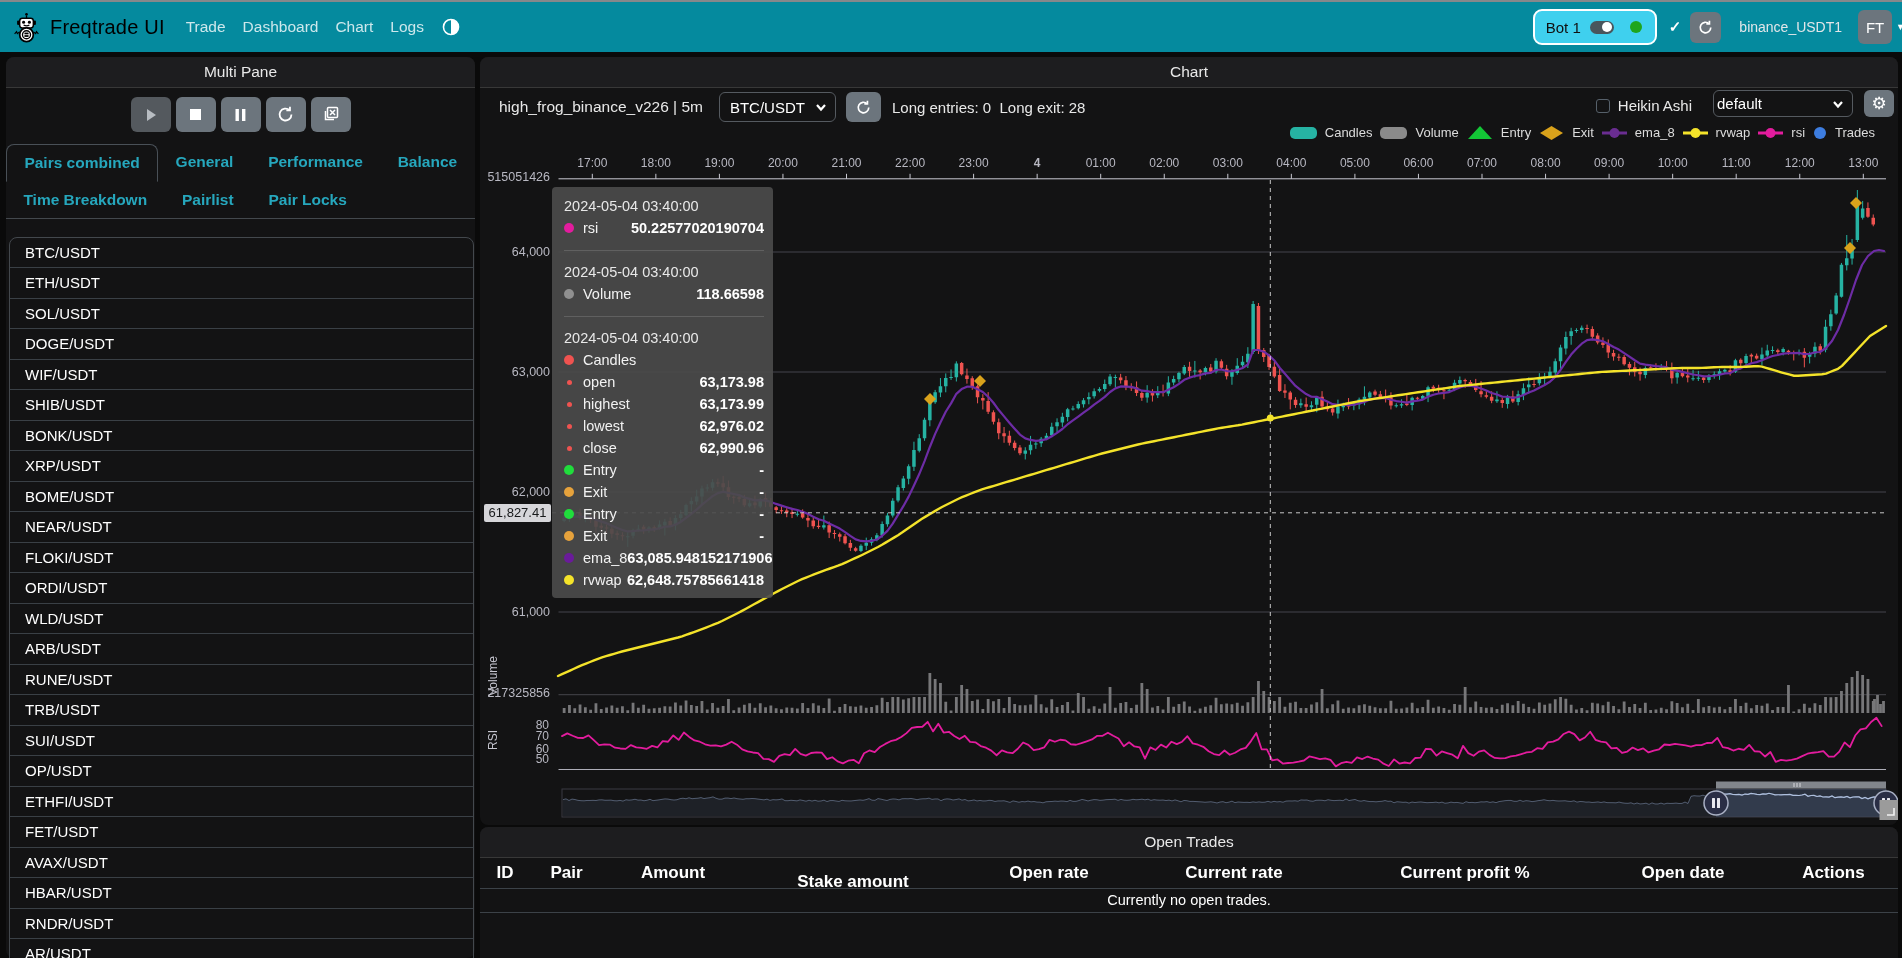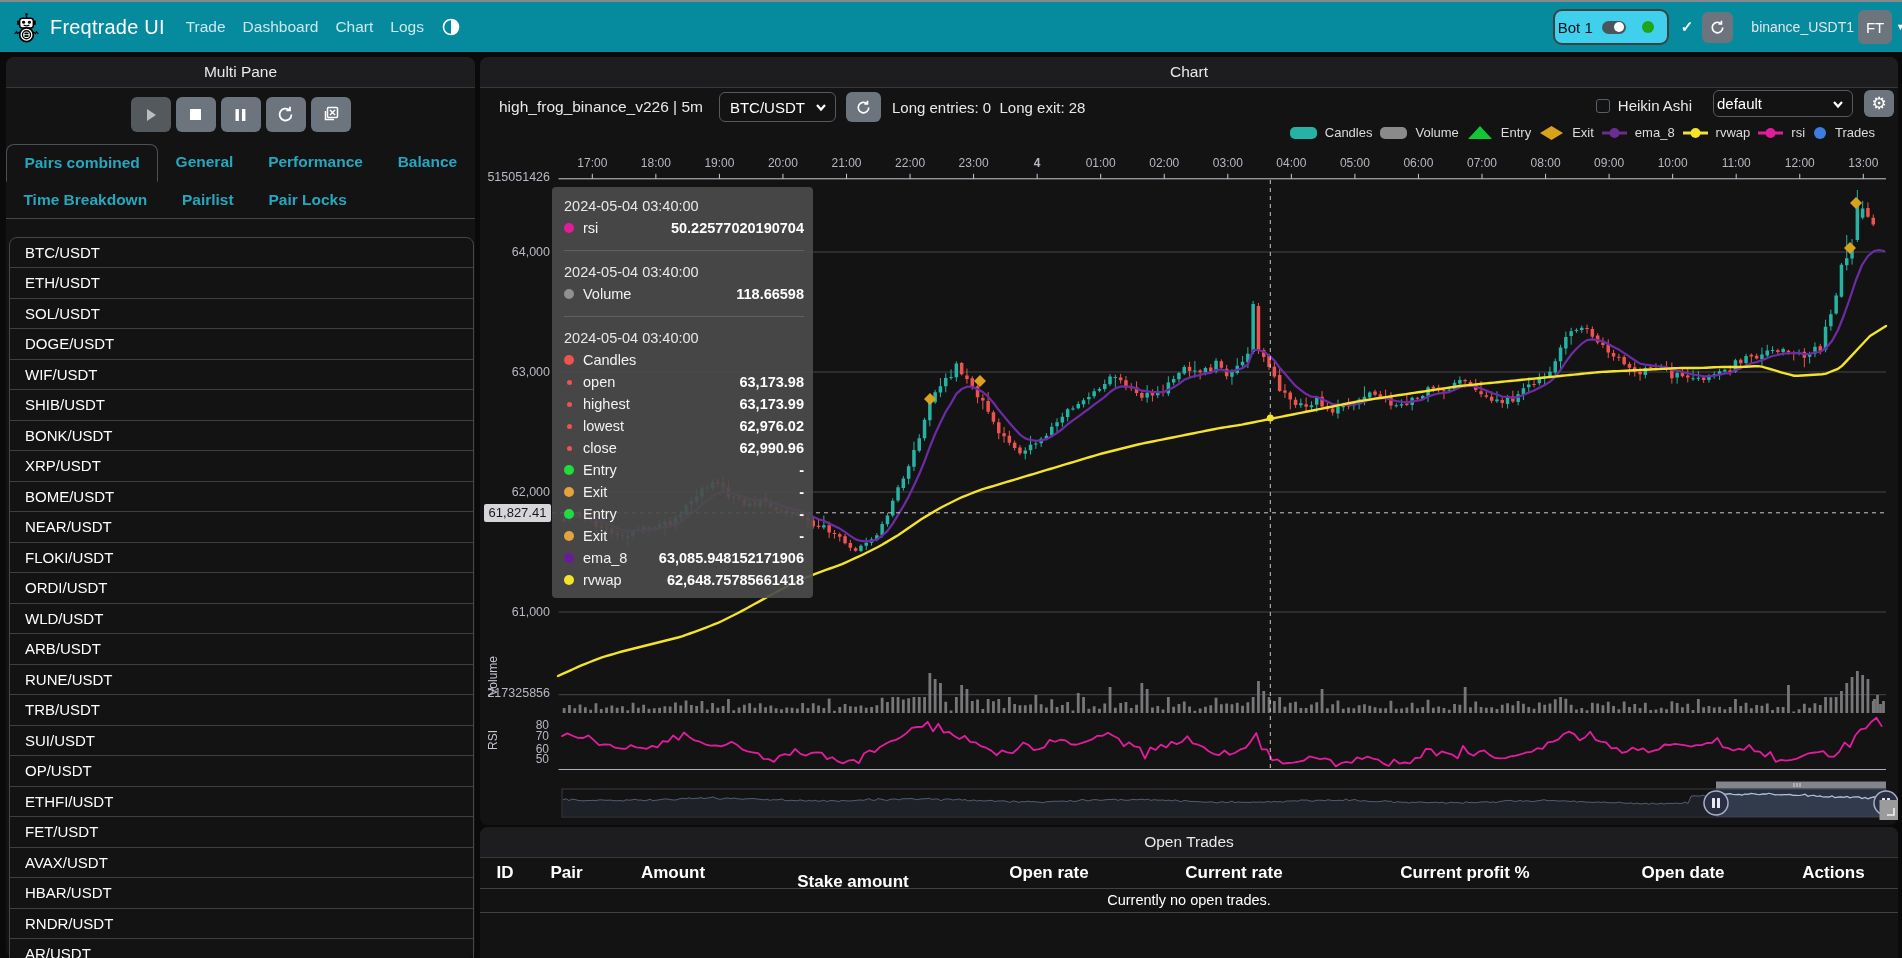--- a/index.html
+++ b/index.html
@@ -2,36 +2,36 @@
 <html><head><meta charset="utf-8">
 <style>
 * { margin:0; padding:0; box-sizing:border-box; }
 html,body { width:1902px; height:958px; background:#0a0a0a; overflow:hidden;
   font-family:"Liberation Sans", sans-serif; }
 .topstrip { position:absolute; left:0; top:0; width:1902px; height:2px; background:#86888b; z-index:50; }
 
 .navbar { position:absolute; left:0; top:2px; width:1902px; height:50px; background:#058a9e;
   display:flex; align-items:center; }
 .brand { display:flex; align-items:center; margin-left:11px; }
-.brand-title { color:#ffffff; font-size:20px; font-weight:500; margin-left:8px; letter-spacing:0.2px; }
+.brand-title { color:#000000; font-size:20px; font-weight:500; margin-left:8px; letter-spacing:0.2px; }
 .navlinks { display:flex; gap:17px; margin-left:21px; }
 .navlinks span { color:rgba(255,255,255,.8); font-size:15.5px; }
 .nav-right { position:absolute; right:-3px; top:0; height:50px; display:flex; align-items:center; }
-.botbox { background:#3fd0ee; border:2px solid #404040; border-radius:9px; height:36px;
-  display:flex; align-items:center; padding:0 13px 0 3px; }
+.botbox { background:#3fd0ee; border:2px solid #ffffff; border-radius:9px; height:36px;
+  display:flex; align-items:center; padding:0 13px 0 11px; }
 .botbox .bname { color:#111; font-size:15px; }
 .switch { width:24px; height:13px; border-radius:7px; background:#49565c; position:relative; margin:0 16px 0 9px; }
 .switch::after { content:''; position:absolute; right:1.5px; top:1.5px; width:10px; height:10px;
   border-radius:50%; background:#fff; }
 .gdot { width:12px; height:12px; border-radius:50%; background:#1fa51c; }
 .check { color:#fff; font-size:15px; font-weight:bold; margin:0 9px 0 12px; }
 .graybtn { background:#6c757d; border-radius:6px; color:#fff; display:flex; align-items:center;
   justify-content:center; }
 .reload-top { width:31px; height:31px; font-size:16px; }
-.botlogin { color:#e2e6e9; font-size:14px; margin:0 4px 0 18px; }
+.botlogin { color:#e2e6e9; font-size:14px; margin:0 16px 0 18px; }
 .avatar { width:34px; height:34px; font-size:15px; }
 .caret { color:#fff; font-size:9px; margin-left:4px; }
 
 .panel { position:absolute; background:#131314; border-radius:8px; }
 .panel-h { height:31px; background:#1d1d1f; border-bottom:1px solid #383838;
   border-radius:8px 8px 0 0; color:#e8e8e8; font-size:15.5px; display:flex;
   align-items:center; justify-content:center; }
 #left-panel { left:6px; top:57px; width:469px; height:901px; }
 #chart-panel { left:480px; top:57px; width:1418px; height:768px; }
 #trades-panel { left:480px; top:827px; width:1418px; height:131px; border-radius:8px 8px 0 0; }
@@ -56,21 +56,21 @@
 .sel-pair { width:117px; height:30px; margin-left:16px; padding-left:10px; }
 .chev { position:absolute; right:9px; top:50%; margin-top:-5px; width:10px; height:10px; }
 .reload-c { width:35px; height:30px; margin-left:10px; font-size:15px; }
 .entries { color:#e8e8e8; font-size:15px; margin-left:11px; }
 .heikin { position:absolute; right:206px; top:40px; display:flex; align-items:center; }
 .heikin .box { width:14px; height:14px; border:1px solid #56606a; border-radius:3px; background:transparent; }
 .heikin .lab { color:#e8e8e8; font-size:15px; margin-left:8px; }
 .sel-plot { position:absolute; right:45px; top:33px; width:140px; height:27px; padding-left:3px; font-size:15px; }
 .gearbtn { position:absolute; right:4px; top:33px; width:30px; height:27px; font-size:17px; }
 
-.tt { position:absolute; left:72px; top:130px; width:261px; height:411px;
+.tt { position:absolute; left:72px; top:130px; width:221px; height:411px;
   background:rgba(75,75,75,0.92); border-radius:4px; padding:8px 9px 6px 12px; z-index:10; }
 .tt-date { color:#e8e8e8; font-size:14.5px; height:22px; line-height:22px; }
 .tt-row { display:flex; align-items:center; height:22px; color:#f0f0f0; font-size:14.5px; }
 .tt-dot { width:10px; height:10px; border-radius:50%; margin-right:9px; flex:none; }
 .tt-dot-sm { width:5px; height:5px; border-radius:50%; margin:0 11px 0 3px; flex:none; }
 .tt-lab { color:#f2f2f2; }
 .tt-val { margin-left:auto; color:#fff; }
 .tt-hr { height:1px; background:rgba(255,255,255,0.14); margin:10.5px 0; }
 .pricelab { position:absolute; left:4px; top:447px; width:67px; height:18px; background:#d6d6da;
   color:#17191b; font-size:13px; text-align:center; line-height:18px; border-radius:2px; z-index:11;}

